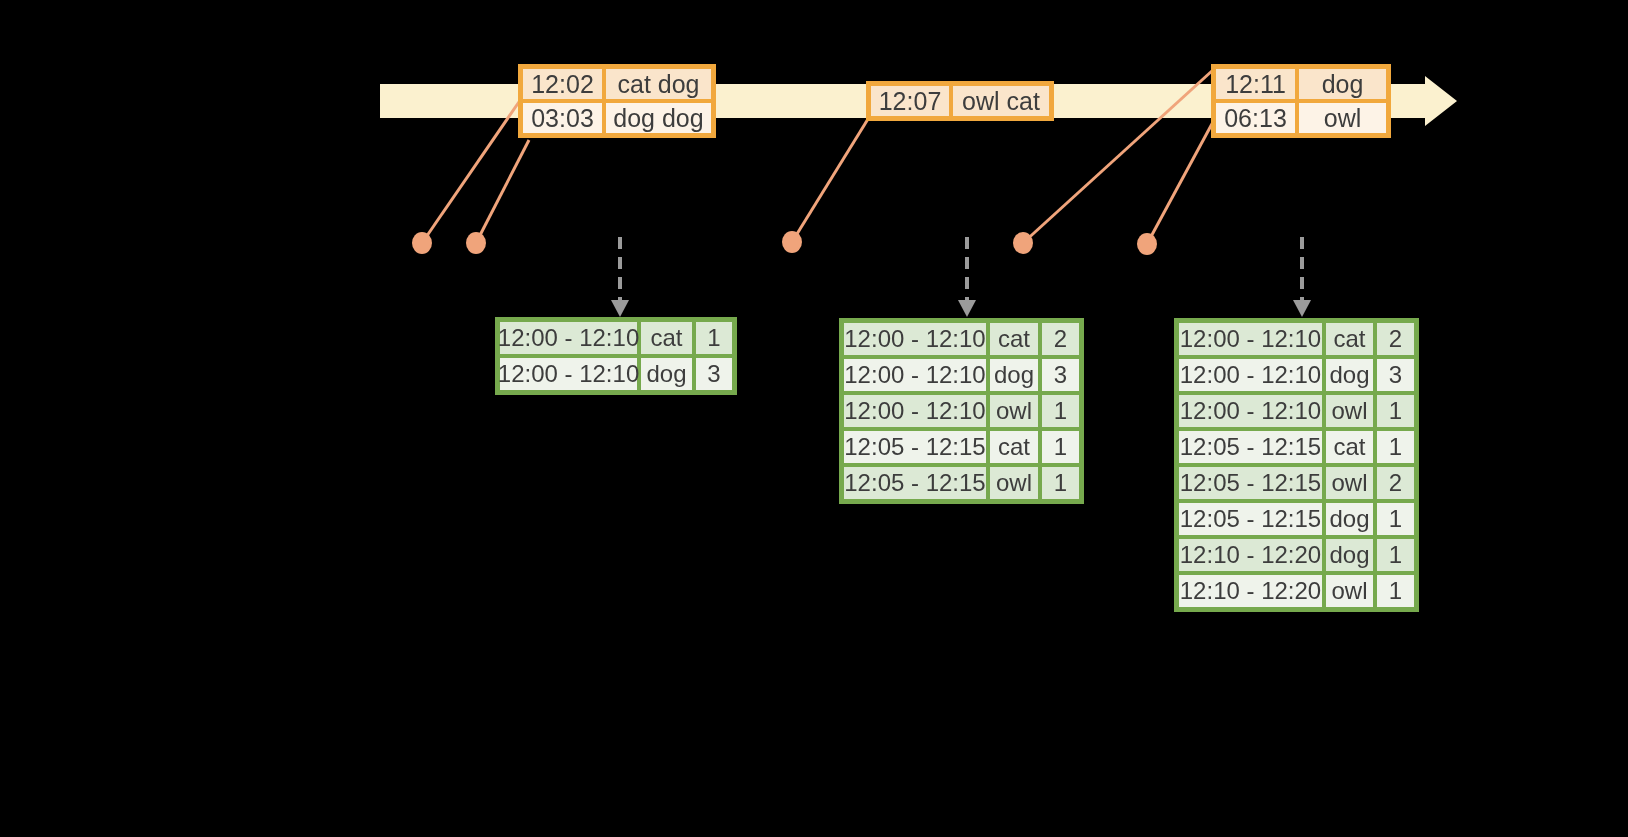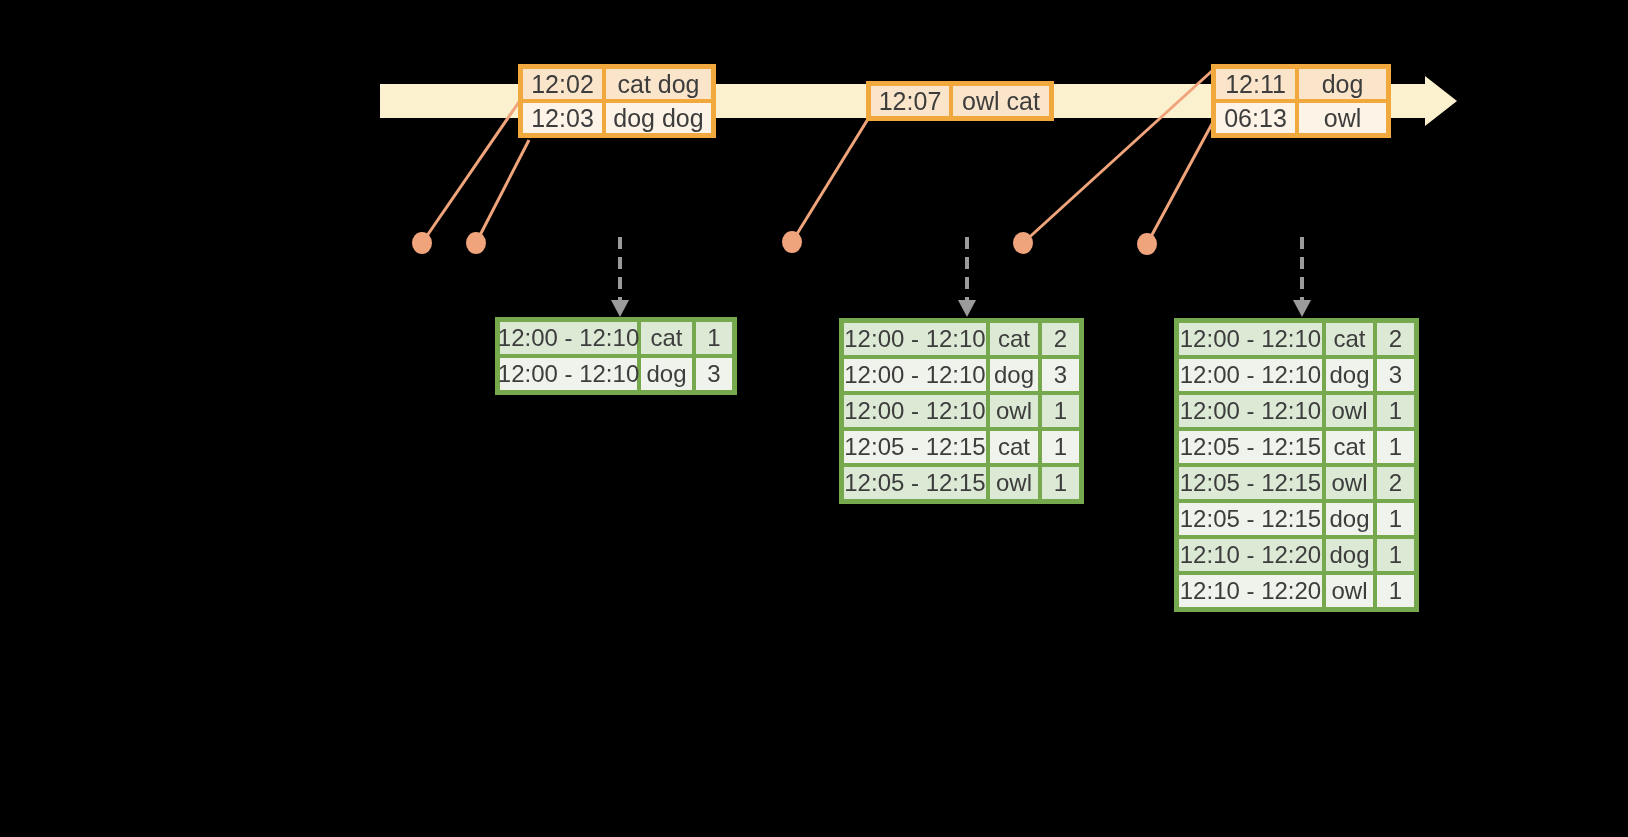--- a/index.html
+++ b/index.html
@@ -70,21 +70,21 @@
     <polygon class="dash-tip" points="611,300 629,300 620,317"></polygon>
     <line class="dash" x1="967" y1="237" x2="967" y2="301"></line>
     <polygon class="dash-tip" points="958,300 976,300 967,317"></polygon>
     <line class="dash" x1="1302" y1="237" x2="1302" y2="301"></line>
     <polygon class="dash-tip" points="1293,300 1311,300 1302,317"></polygon>
   </svg>
 
   <div class="event-box" id="event-box-1">
       <div class="cell">12:02</div>
       <div class="cell">cat dog</div>
-      <div class="cell">12:03</div>
+      <div class="cell">03:03</div>
       <div class="cell">dog dog</div>
     </div>
   <div class="event-box" id="event-box-2">
       <div class="cell">12:07</div>
       <div class="cell">owl cat</div>
     </div>
   <div class="event-box" id="event-box-3">
       <div class="cell">12:11</div>
       <div class="cell">dog</div>
       <div class="cell">06:13</div>

